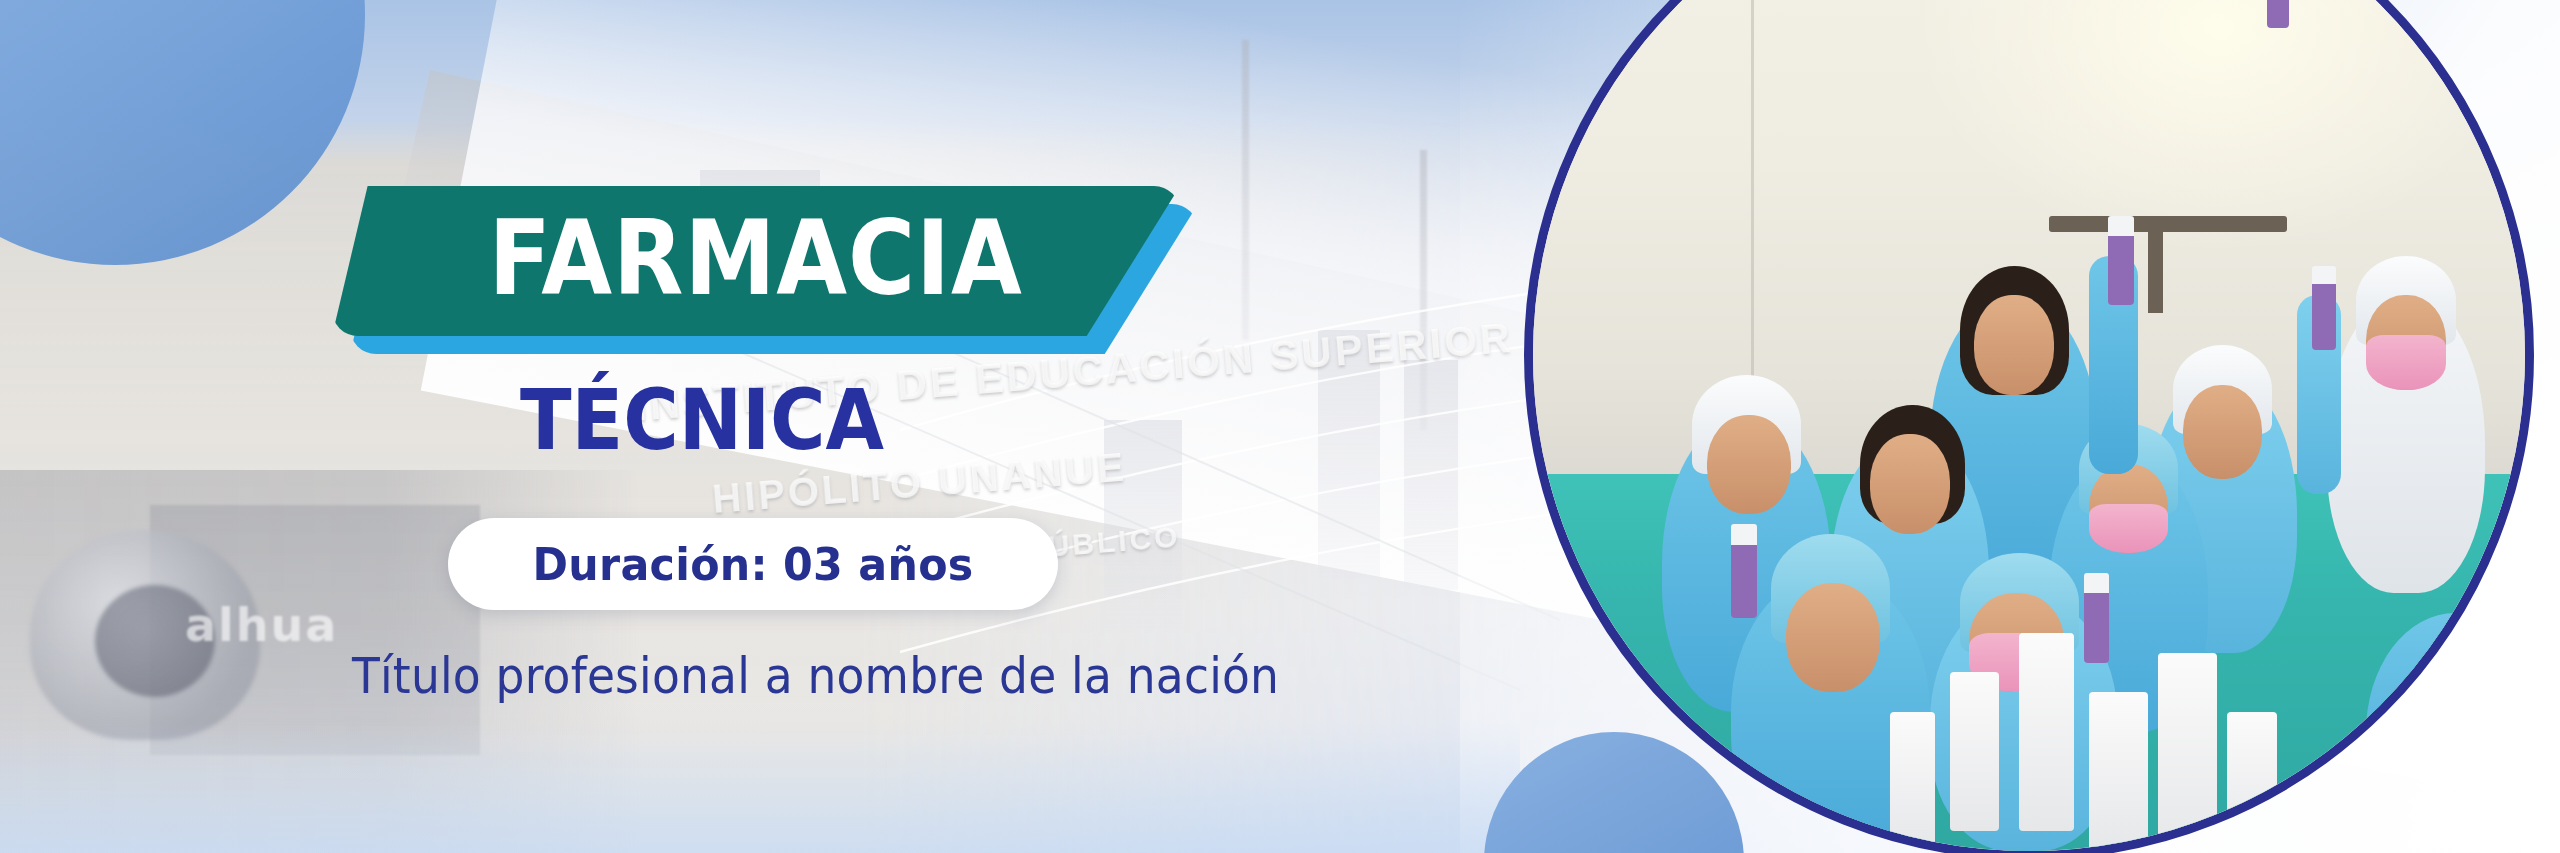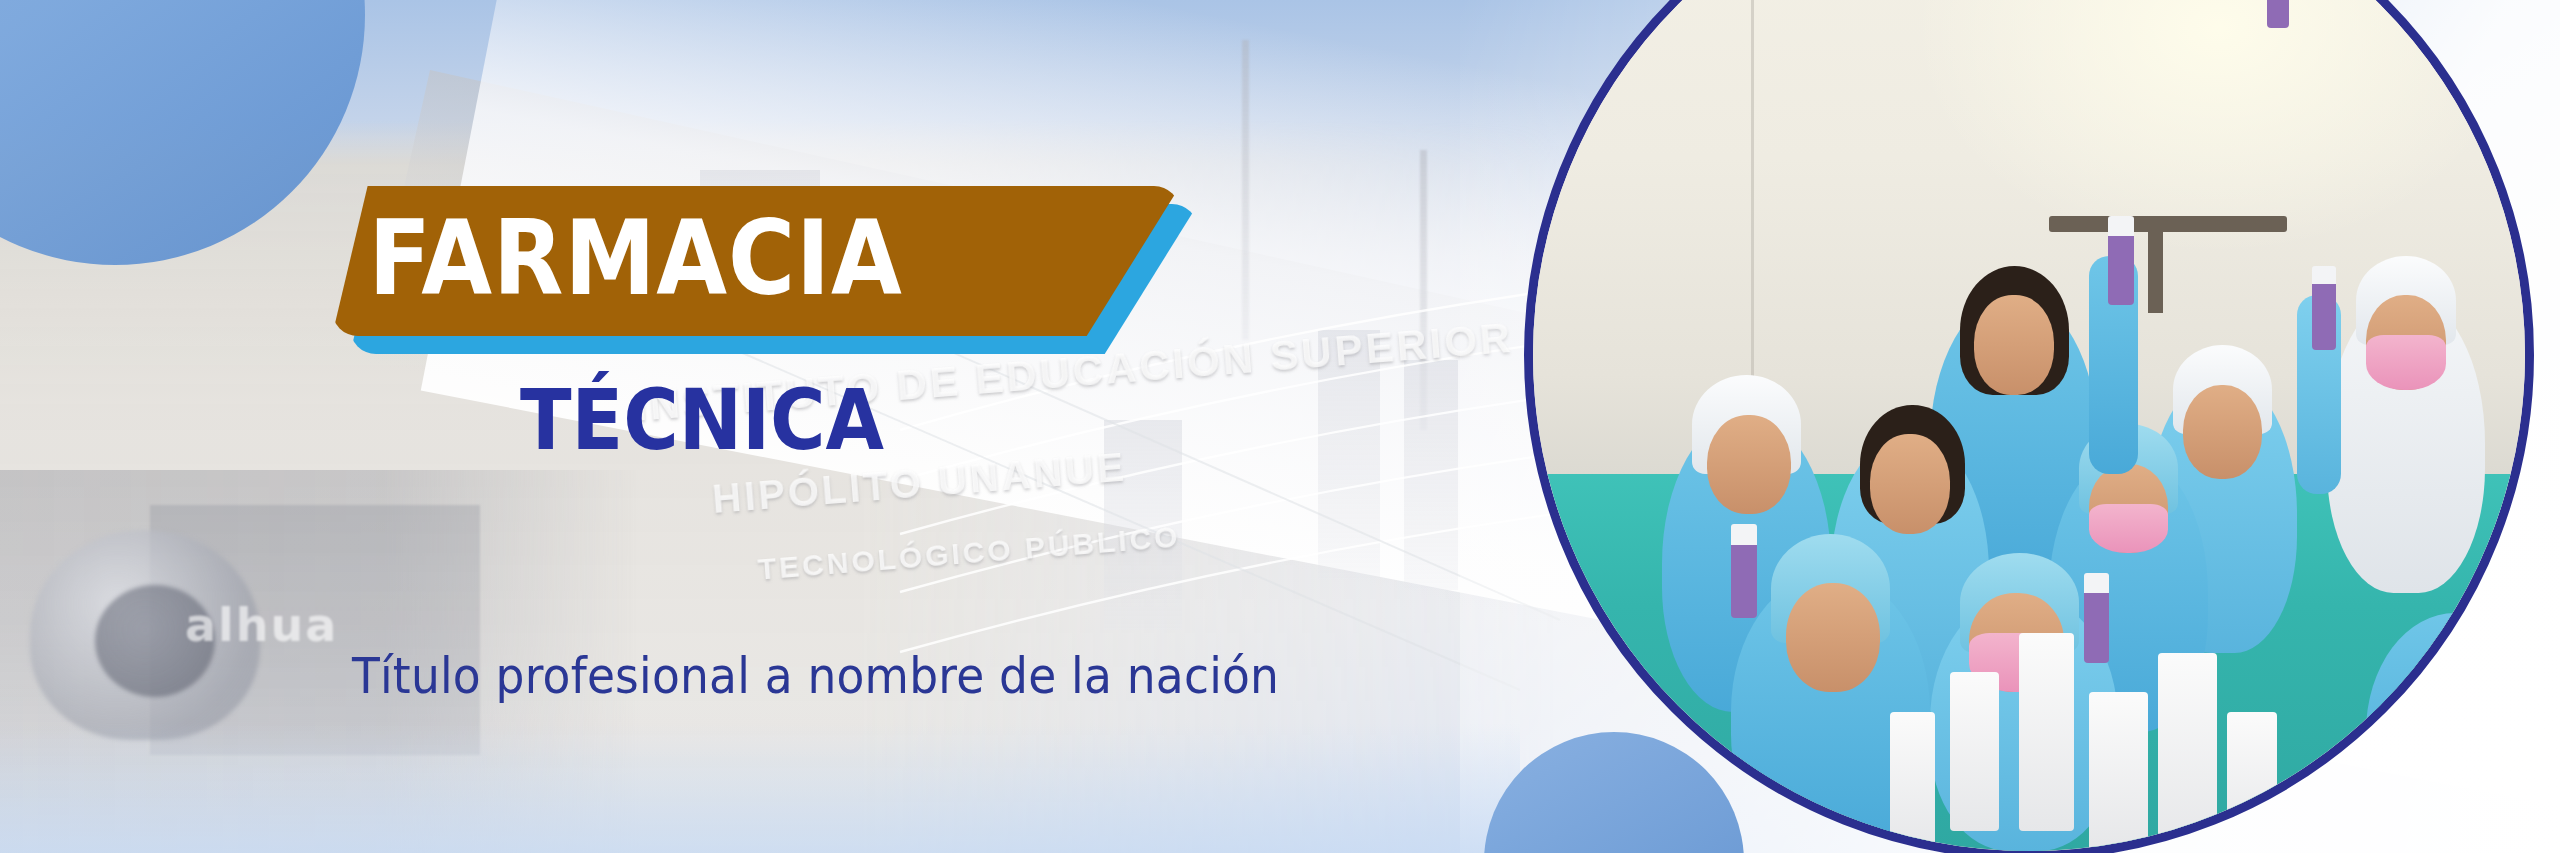--- a/index.html
+++ b/index.html
@@ -170,25 +170,26 @@
     left: 18px; top: 18px;
     width: 848px; height: 150px;
     background: #2ca6e0;
     border-radius: 26px;
     clip-path: polygon(4.2% 0%, 100% 0%, 89% 100%, 0% 100%);
   }
   .banner-main {
     position: absolute;
     left: 0; top: 0;
     width: 848px; height: 150px;
-    background: #a16207;
+    background: #0f766e;
     border-radius: 26px;
     clip-path: polygon(4.2% 0%, 100% 0%, 89% 100%, 0% 100%);
     display: flex;
     align-items: center;
+    justify-content: center;
   }
   .banner-title {
     color: #ffffff;
     font-size: 104px;
     font-weight: 700;
     letter-spacing: 1px;
     font-family: "DejaVu Sans", sans-serif;
     transform: scaleX(.88);
     line-height: 1;
     padding-bottom: 6px;
@@ -365,20 +366,23 @@
 
   <div class="banner-wrap">
     <div class="banner-accent"></div>
     <div class="banner-main">
       <span class="banner-title">FARMACIA</span>
     </div>
   </div>
 
   <div class="subtitle">TÉCNICA</div>
 
+  <div class="pill">
+    <span class="pill-text">Duración: 03 años</span>
+  </div>
 
   <div class="tagline">Título profesional a nombre de la nación</div>
 
   <div class="photo-circle">
     <div class="photo-inner">
       <div class="ph-wall"></div>
       <div class="ph-lightglow"></div>
       <div class="ph-wallseam"></div>
       <div class="ph-hook"></div>
       <div class="ph-hook-stem"></div>

